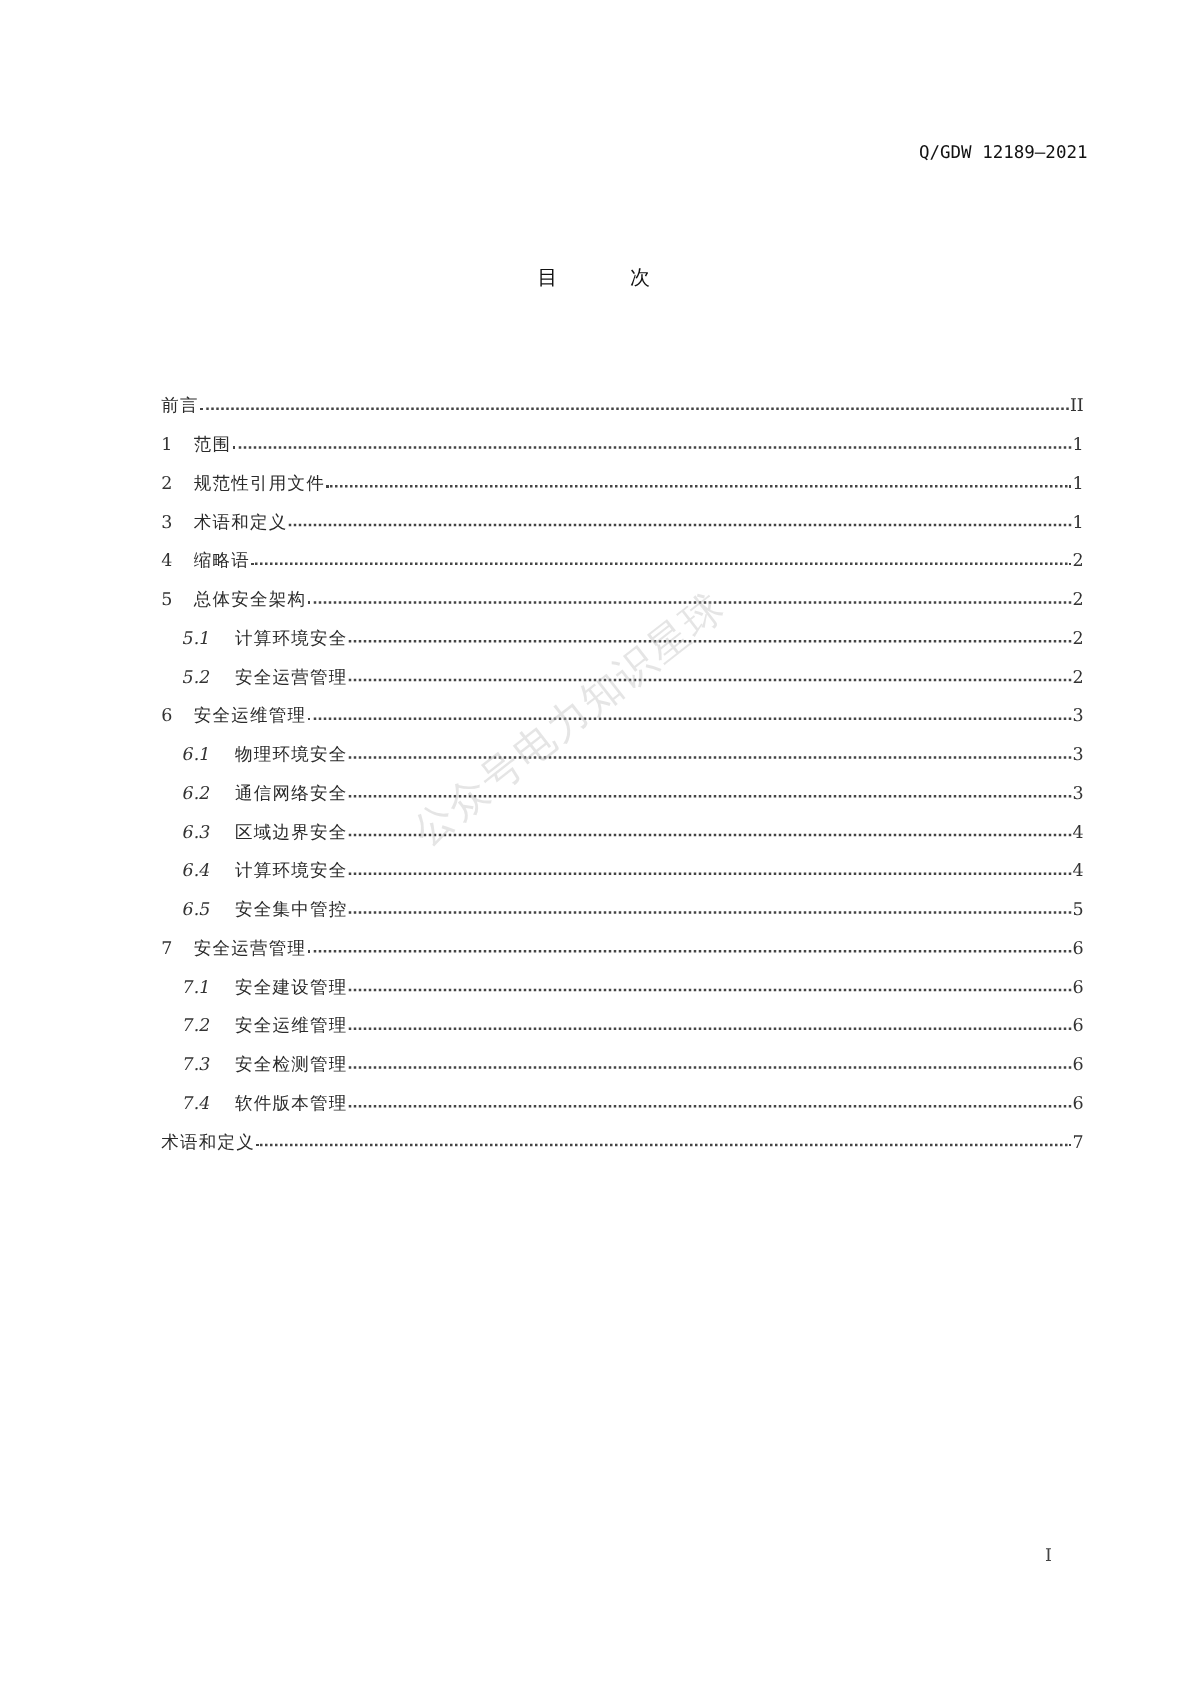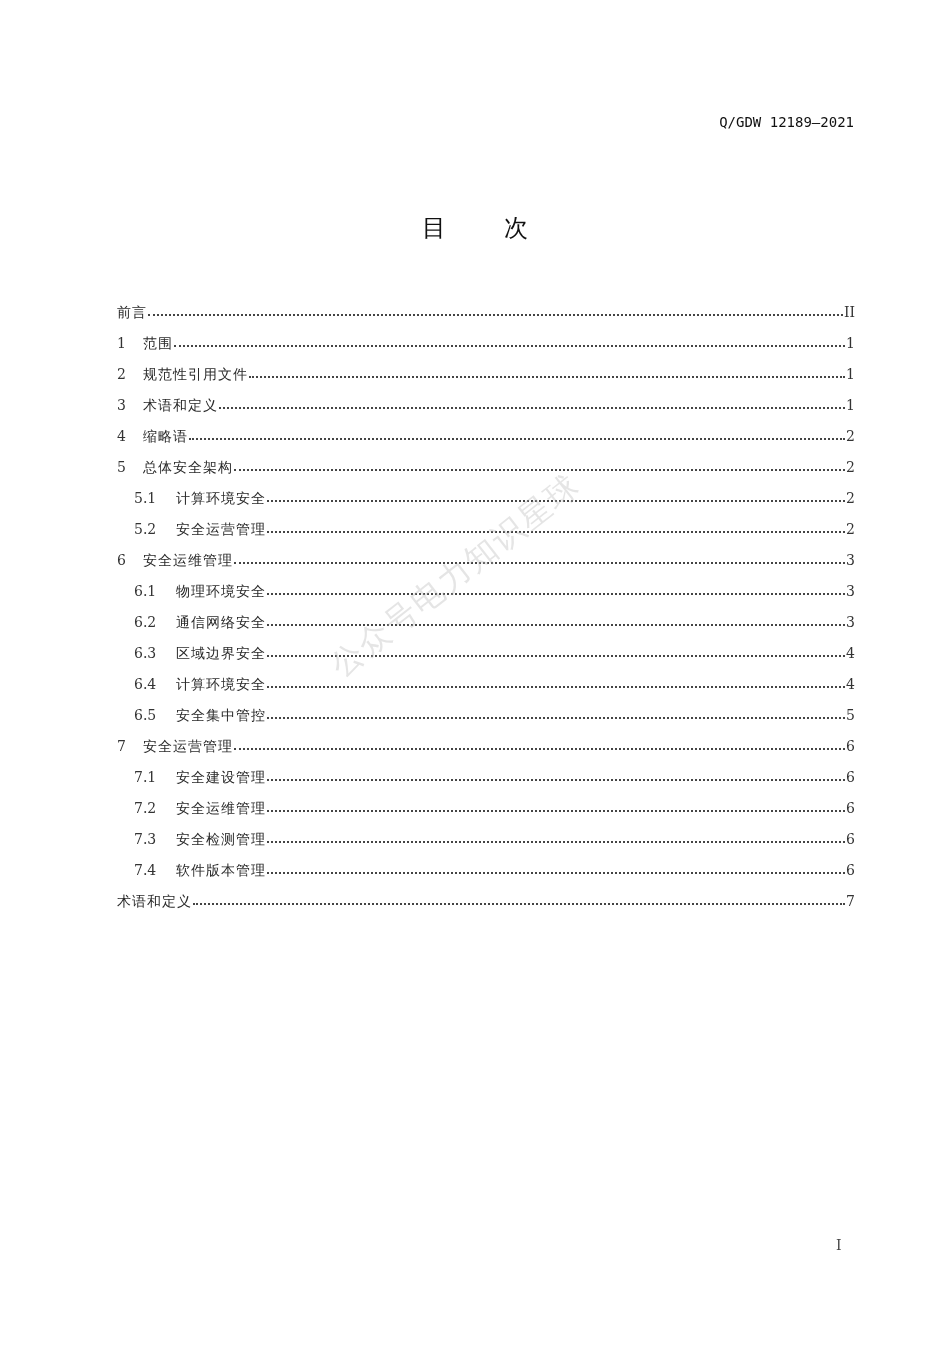--- a/index.html
+++ b/index.html
@@ -11,69 +11,69 @@
       width: 950px;
       height: 1345px;
       position: relative;
       overflow: hidden;
       color: #1a1a1a;
       font-family: "DejaVu Serif", "Liberation Serif", serif;
     }
     .doc-code {
       position: absolute;
       top: 114px;
-      right: 96px;
+      right: 80px;
       font-family: "DejaVu Sans Mono", "Liberation Mono", monospace;
       font-size: 14px;
       letter-spacing: 0px;
       color: #111;
     }
     .toc-title {
       position: absolute;
       top: 212px;
       left: 0;
       width: 950px;
       text-align: center;
       font-family: "DejaVu Sans", "Liberation Sans", sans-serif;
-      font-size: 24px;
+      font-size: 16px;
       color: #111;
     }
     .toc-title .ch {
       display: inline-block;
     }
     .toc-title .gap {
       display: inline-block;
       width: 58px;
     }
     .toc-list {
       position: absolute;
       top: 300px;
       left: 113px;
       width: 738px;
       list-style: none;
-      margin: 4px;
+      margin: 16px;
       padding: 0;
     }
     .toc-item {
       display: flex;
       align-items: baseline;
       height: 31px;
       font-size: 14px;
       color: #2a2a2a;
       white-space: nowrap;
     }
     .toc-item.level-2 {
       padding-left: 17px;
     }
     .toc-num {
       display: inline-block;
       color: #333;
     }
     .level-1 .toc-num { width: 26px; }
-    .level-2 .toc-num { width: 42px; }
+    .level-2 .toc-num { width: 42px; font-style: italic; }
     .level-0 .toc-num { width: 0; }
     .toc-label {
       letter-spacing: 1px;
     }
     .toc-leader {
       flex: 1;
       overflow: hidden;
       border-bottom: 2px dotted #444;
       margin: 0 1px 4px 1px;
       height: 0;

